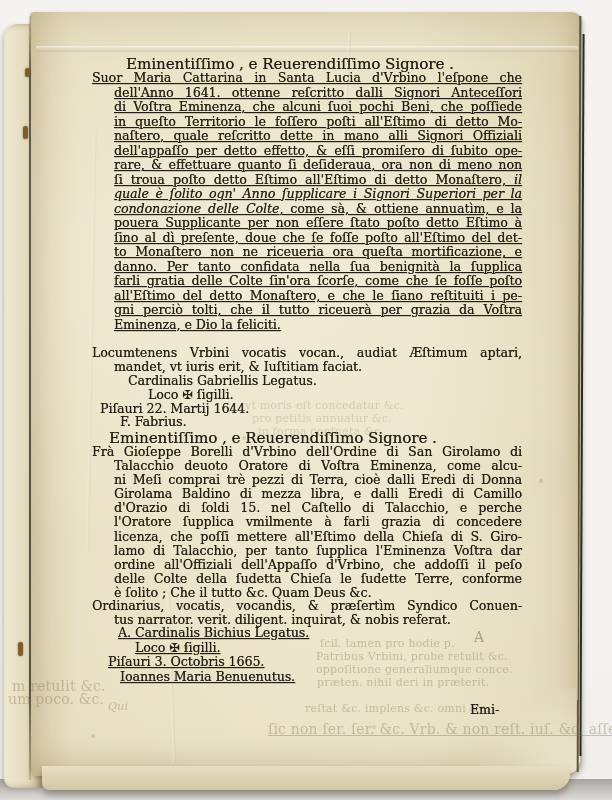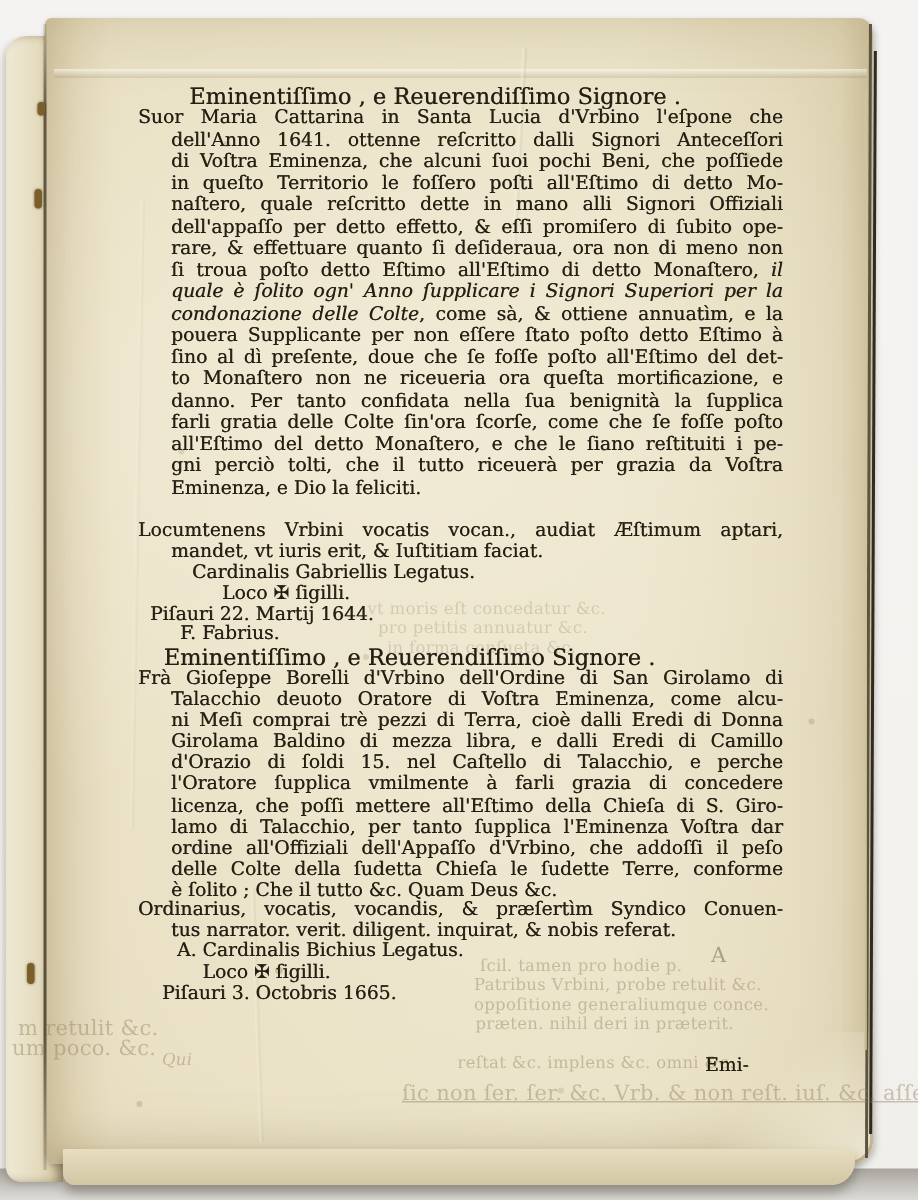--- a/index.html
+++ b/index.html
@@ -58,21 +58,21 @@
   .bt{position:absolute;color:#8d7e5a;white-space:nowrap;font-size:11px;
     filter:blur(.35px);opacity:.42;letter-spacing:.2px;}
   .btB{opacity:.28;}
   .bt.small{font-size:14px;margin-top:32px;}
   .wm{position:absolute;left:474px;top:629px;font-size:14px;color:#989076;opacity:.8;filter:blur(.3px);}
   
   .text-layer{position:absolute;left:0;top:0;width:612px;height:800px;color:#241e12;}
   .block{position:absolute;left:92px;width:430px;font-size:12.5px;
     text-shadow:.25px .25px .35px rgba(32,25,12,.75);}
   .ln{height:14.2px;line-height:14.2px;text-align:justify;text-align-last:justify;margin-left:22px;}
-  .lh145 .ln{height:14.5px;line-height:14.5px;}
+  .lh145 .ln{height:14.5px;line-height:14.5px;text-decoration:underline;}
   .lh141 .ln{height:14.1px;line-height:14.1px;}
   .lh138 .ln{height:13.8px;line-height:13.8px;}
   .ln.out{margin-left:0;}
   .ln.end{text-align-last:left;}
   .it{font-style:italic;}
   .heading{position:absolute;width:430px;font-size:15px;text-align:center;
     text-shadow:.25px .25px .35px rgba(32,25,12,.75);}
   .sig .ln{text-align:left;text-align-last:left;}
   .ml8{margin-left:8px!important;}  .ml16{margin-left:16px!important;}
   .ml26{margin-left:26px!important;}.ml28{margin-left:28px!important;}
@@ -178,17 +178,18 @@
 
     <div class="block lh141" style="top:599px;">
       <div class="ln out">Ordinarius, vocatis, vocandis, &amp; præſertìm Syndico Conuen-</div>
       <div class="ln end">tus narrator. verit. diligent. inquirat, &amp; nobis referat.</div>
     </div>
 
     <div class="block sig lh145" style="top:626px;">
       <div class="ln ml26">A. Cardinalis Bichius Legatus.</div>
       <div class="ln ml43">Loco ✠ ſigilli.</div>
       <div class="ln ml16">Piſauri 3. Octobris 1665.</div>
+      <div class="ln ml28">Ioannes Maria Benuenutus.</div>
     </div>
 
     <div class="catchword">Emi-</div>
   </div>
 </div>
 
 </body></html>

